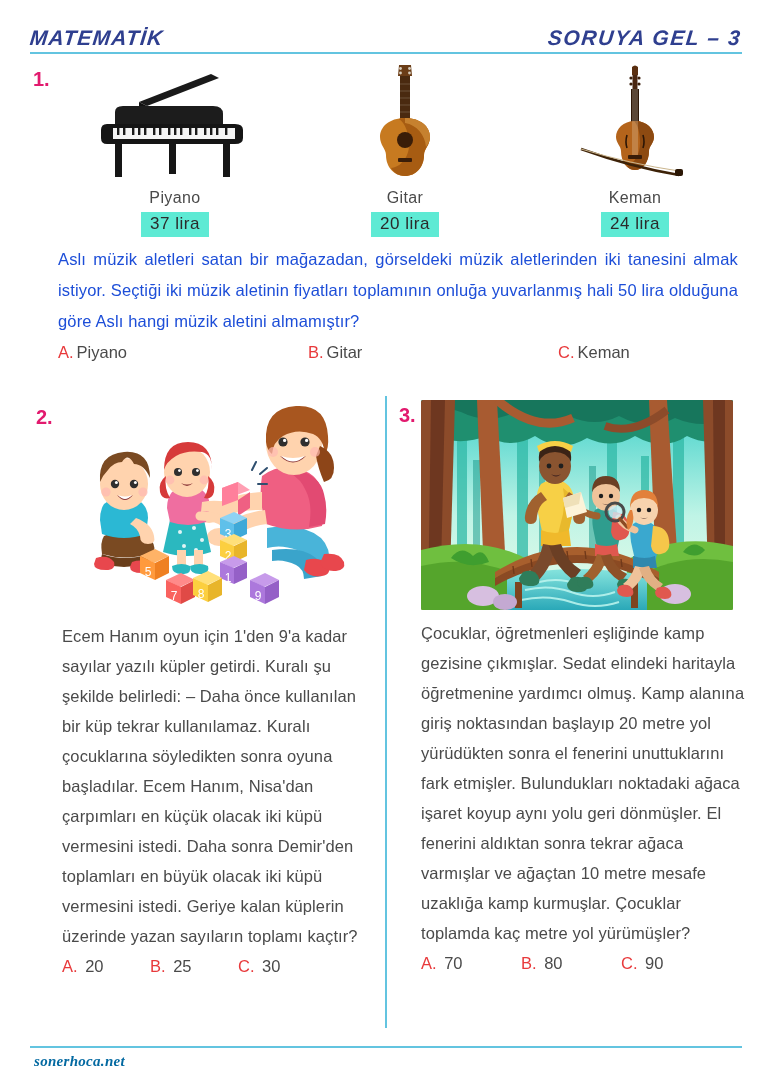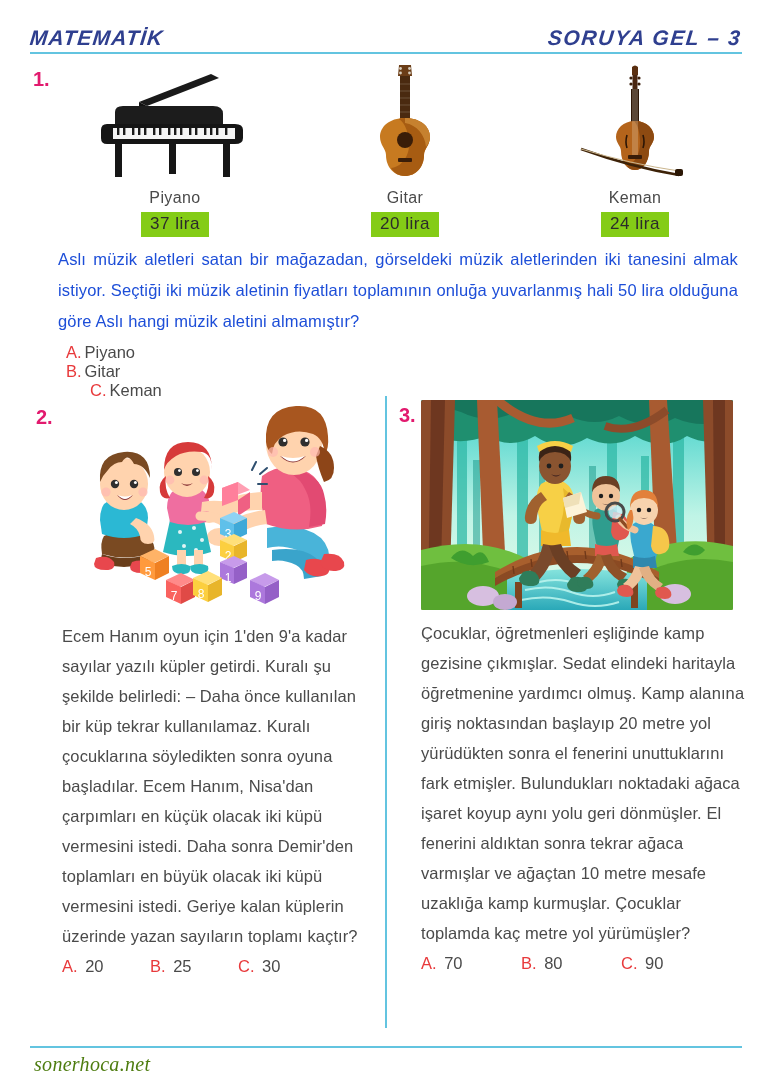--- a/index.html
+++ b/index.html
@@ -84,21 +84,21 @@
     justify-content: center;
     margin-bottom: 6px;
   }
   .instr-name {
     font-size: 16px;
     color: #4a4a4a;
     letter-spacing: .4px;
     margin-bottom: 5px;
   }
   .price-tag {
-    background: #84cc16;
+    background: #5eead4;
     color: #2b2b2b;
     font-size: 17px;
     padding: 2px 9px 3px 9px;
     letter-spacing: .5px;
     white-space: nowrap;
   }
 
   
   .q1-text {
     position: absolute;
@@ -106,30 +106,29 @@
     top: 244px;
     width: 680px;
     font-size: 16.5px;
     line-height: 31px;
     color: #1d4ed8;
     letter-spacing: .15px;
     text-align: justify;
   }
   .q1-options {
     position: absolute;
-    left: 66px;
+    left: 58px;
     top: 343px;
     width: 660px;
     display: flex;
     font-size: 16.5px;
     color: #4a4a4a;
-    flex-direction: column;
   }
   .q1-options .opt { width: 250px; }
-  .q1-options .opt:last-child { width: auto; margin-left: 24px; }
+  .q1-options .opt:last-child { width: auto; }
   .opt-letter { color: #e8393b; margin-right: 3px; }
 
   
   .col-divider {
     position: absolute;
     left: 385px;
     top: 396px;
     width: 2px;
     height: 632px;
     background: #63c4e0;
@@ -141,23 +140,24 @@
     top: 1046px;
     height: 2px;
     background: #63c4e0;
   }
   .footer-brand {
     position: absolute;
     left: 34px;
     top: 1053px;
     font-family: "Liberation Serif", serif;
     font-style: italic;
-    font-size: 20px;
-    color: #4d7c0f;
+    font-size: 15px;
+    color: #0369a1;
     letter-spacing: .3px;
+    font-weight: bold;
   }
 
   
   .col {
     position: absolute;
     top: 400px;
   }
   #col-left  { left: 62px;  width: 315px; }
   #col-right { left: 421px; width: 330px; }
 

